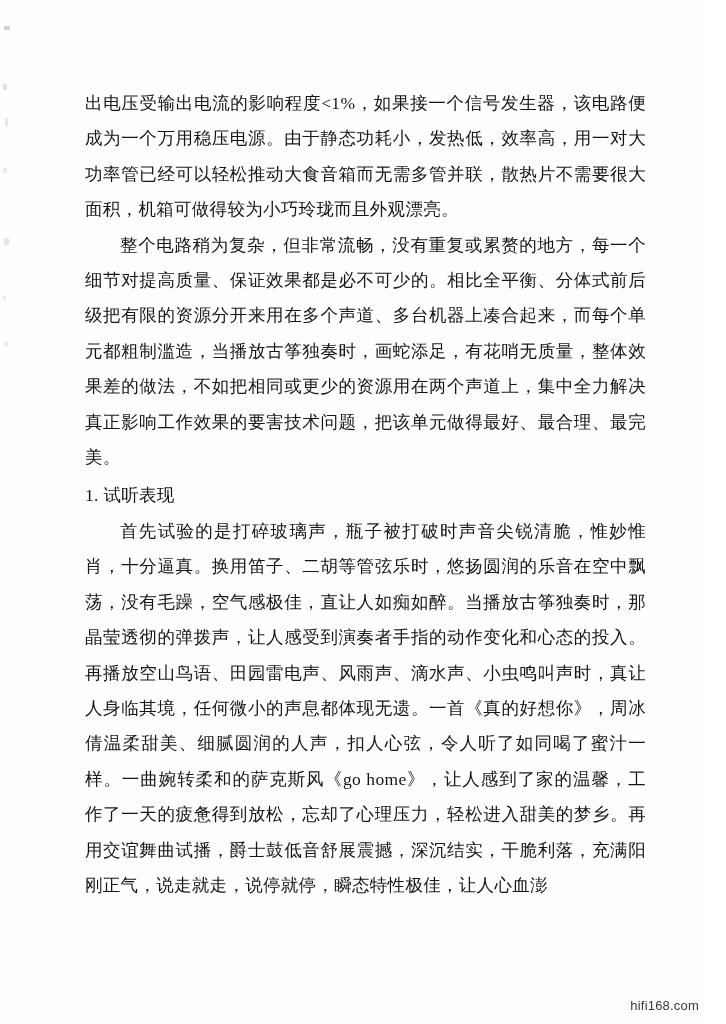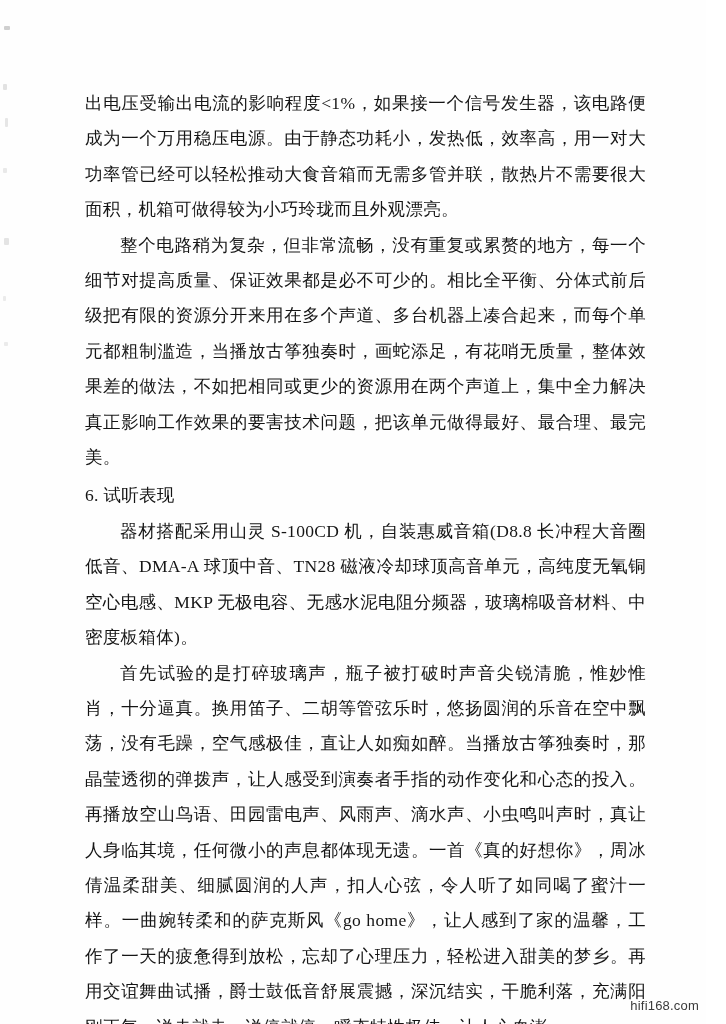--- a/index.html
+++ b/index.html
@@ -67,20 +67,19 @@
   <span class="speck s2"></span>
   <span class="speck s3"></span>
   <span class="speck s4"></span>
   <span class="speck s5"></span>
   <span class="speck s6"></span>
   <span class="speck s7"></span>
 
   <div class="content">
     <p>出电压受输出电流的影响程度&lt;1%，如果接一个信号发生器，该电路便成为一个万用稳压电源。由于静态功耗小，发热低，效率高，用一对大功率管已经可以轻松推动大食音箱而无需多管并联，散热片不需要很大面积，机箱可做得较为小巧玲珑而且外观漂亮。</p>
     <p class="indent">整个电路稍为复杂，但非常流畅，没有重复或累赘的地方，每一个细节对提高质量、保证效果都是必不可少的。相比全平衡、分体式前后级把有限的资源分开来用在多个声道、多台机器上凑合起来，而每个单元都粗制滥造，当播放古筝独奏时，画蛇添足，有花哨无质量，整体效果差的做法，不如把相同或更少的资源用在两个声道上，集中全力解决真正影响工作效果的要害技术问题，把该单元做得最好、最合理、最完美。</p>
-    <p class="heading">6. 试听表现</p>
-    <p class="indent">器材搭配采用山灵 S-100CD 机，自装惠威音箱(D8.8 长冲程大音圈低音、DMA-A 球顶中音、TN28 磁液冷却球顶高音单元，高纯度无氧铜空心电感、MKP 无极电容、无感水泥电阻分频器，玻璃棉吸音材料、中密度板箱体)。</p>
+    <p class="heading">1. 试听表现</p>
     <p class="indent">首先试验的是打碎玻璃声，瓶子被打破时声音尖锐清脆，惟妙惟肖，十分逼真。换用笛子、二胡等管弦乐时，悠扬圆润的乐音在空中飘荡，没有毛躁，空气感极佳，直让人如痴如醉。当播放古筝独奏时，那晶莹透彻的弹拨声，让人感受到演奏者手指的动作变化和心态的投入。再播放空山鸟语、田园雷电声、风雨声、滴水声、小虫鸣叫声时，真让人身临其境，任何微小的声息都体现无遗。一首《真的好想你》，周冰倩温柔甜美、细腻圆润的人声，扣人心弦，令人听了如同喝了蜜汁一样。一曲婉转柔和的萨克斯风《go home》，让人感到了家的温馨，工作了一天的疲惫得到放松，忘却了心理压力，轻松进入甜美的梦乡。再用交谊舞曲试播，爵士鼓低音舒展震撼，深沉结实，干脆利落，充满阳刚正气，说走就走，说停就停，瞬态特性极佳，让人心血澎</p>
   </div>
 
   <div class="watermark">hifi168.com</div>
 
 </div>
 
 </body></html>

